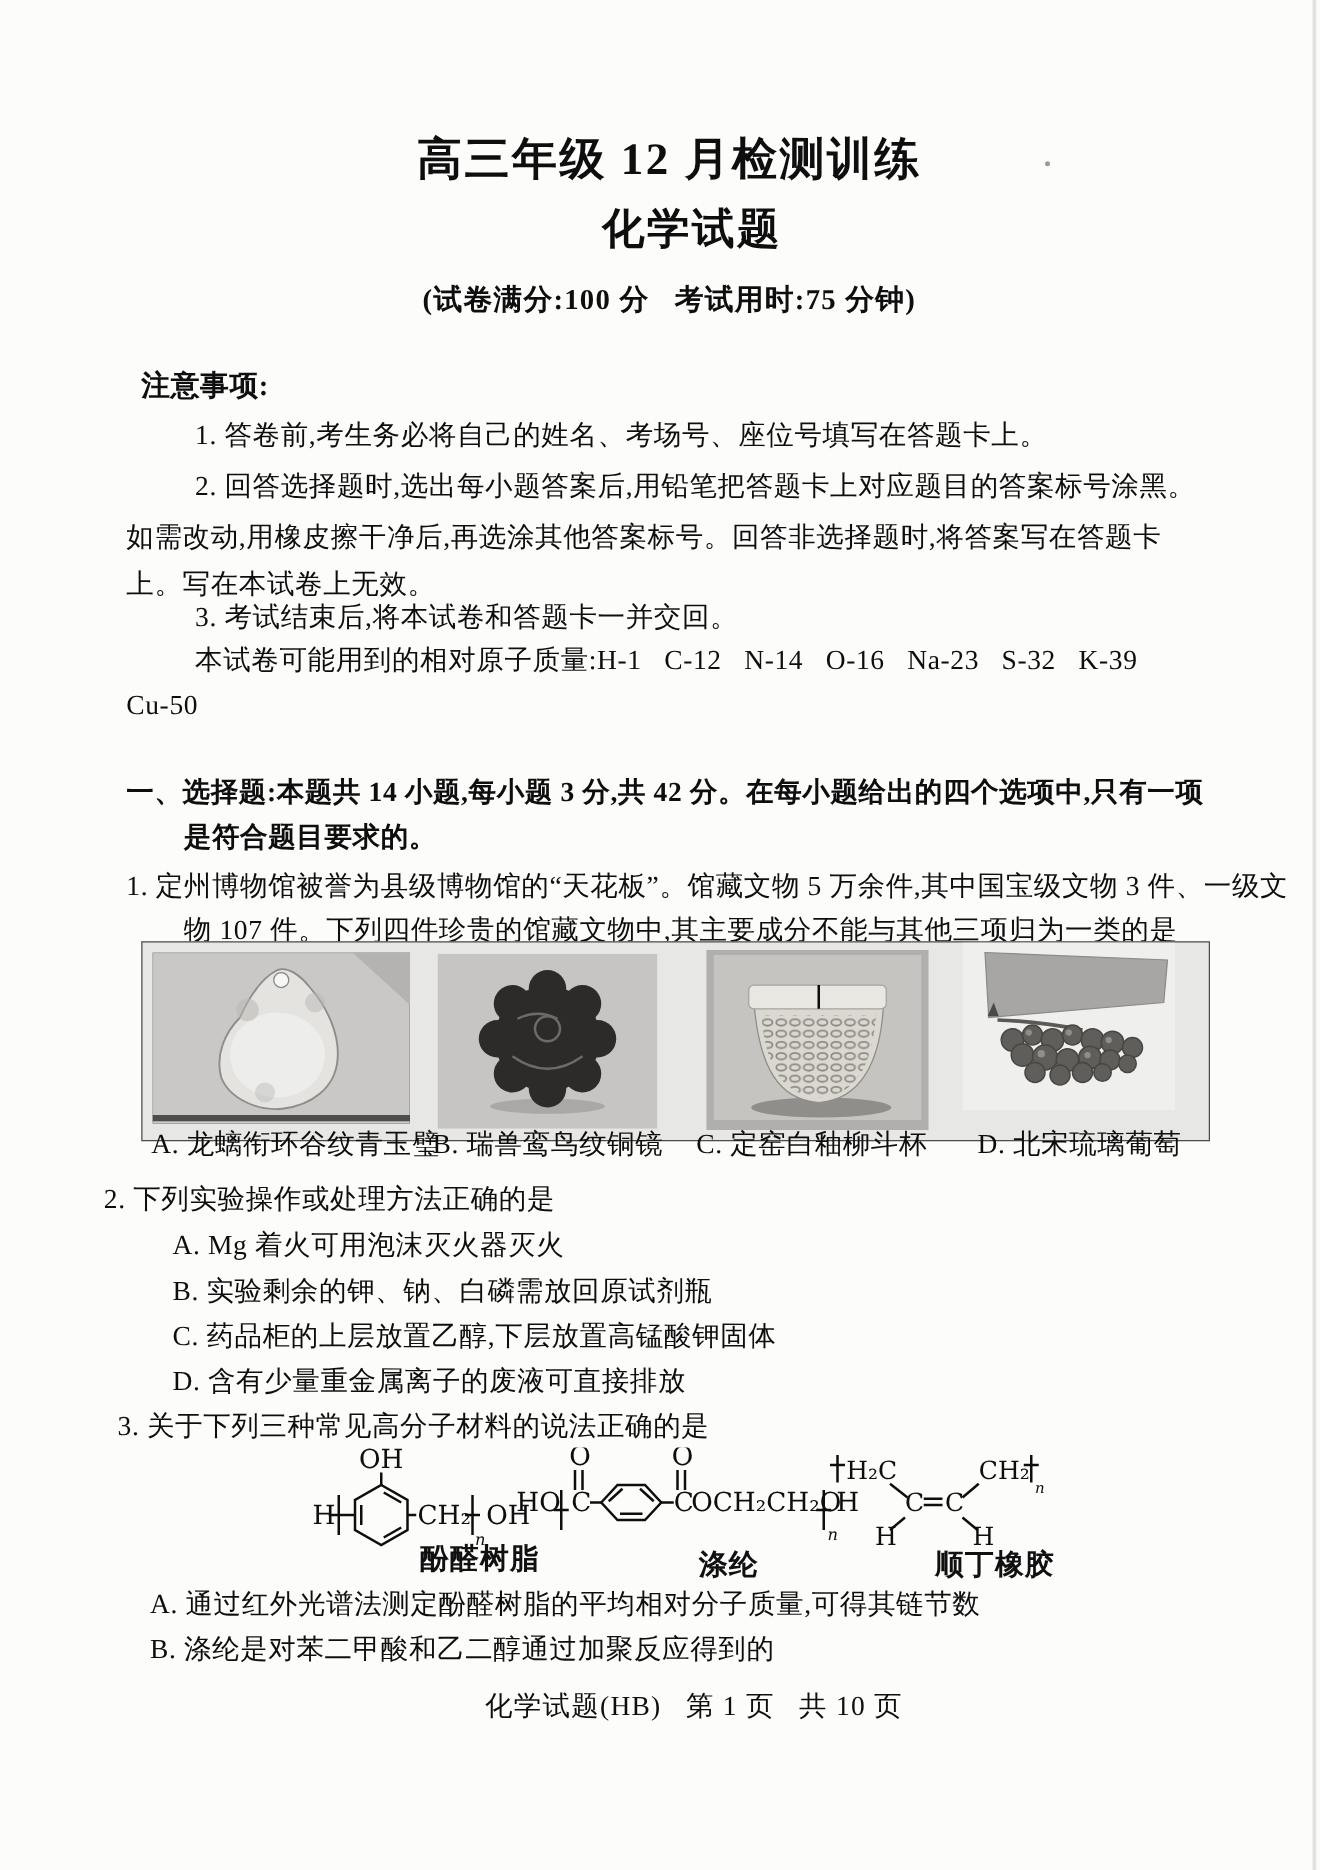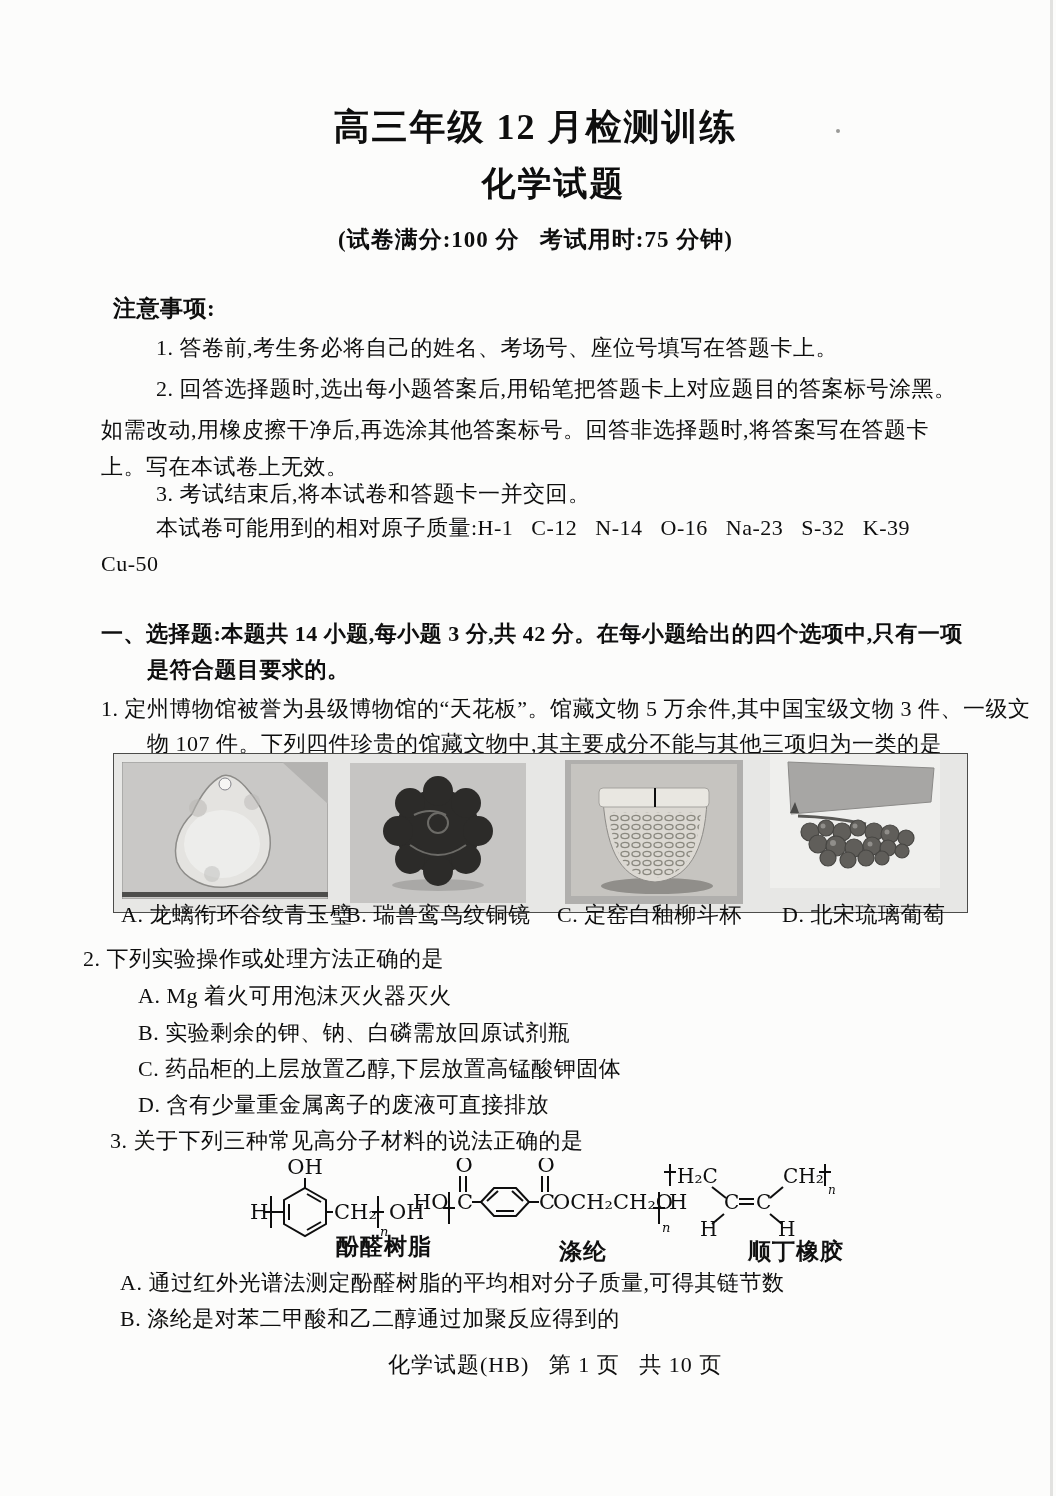--- a/index.html
+++ b/index.html
@@ -134,21 +134,21 @@
     <div class="t cap" style="left:443px;top:148px;">C. 定窑白釉柳斗杯</div>
     <div class="t cap" style="left:668px;top:148px;">D. 北宋琉璃葡萄</div>
   </div>
 
   <div class="t" style="left:83px;top:946px;">2. 下列实验操作或处理方法正确的是</div>
   <div class="t" style="left:138px;top:983px;">A. Mg 着火可用泡沫灭火器灭火</div>
   <div class="t" style="left:138px;top:1020px;">B. 实验剩余的钾、钠、白磷需放回原试剂瓶</div>
   <div class="t" style="left:138px;top:1056px;">C. 药品柜的上层放置乙醇,下层放置高锰酸钾固体</div>
   <div class="t" style="left:138px;top:1092px;">D. 含有少量重金属离子的废液可直接排放</div>
 
-  <div class="t" style="left:110px;top:1128px;">3. 关于下列三种常见高分子材料的说法正确的是</div>
+  <div class="t" style="left:94px;top:1128px;">3. 关于下列三种常见高分子材料的说法正确的是</div>
 
   <svg class="photo" style="left:248px;top:1152px;" width="175" height="100" viewBox="0 0 175 100">
     <text x="57" y="22" font-size="21" text-anchor="middle">OH</text>
     <line x1="57" y1="26" x2="57" y2="36"></line>
     <polygon points="57,36 78,48 78,72 57,84 36,72 36,48" fill="none" stroke="#0e0e0e" stroke-width="2"></polygon>
     <line x1="41" y1="52" x2="41" y2="68"></line>
     <line x1="59" y1="42" x2="73" y2="50"></line>
     <line x1="73" y1="70" x2="59" y2="78"></line>
     <text x="2" y="67" font-size="21">H</text>
     <line x1="15" y1="60" x2="36" y2="60"></line>

